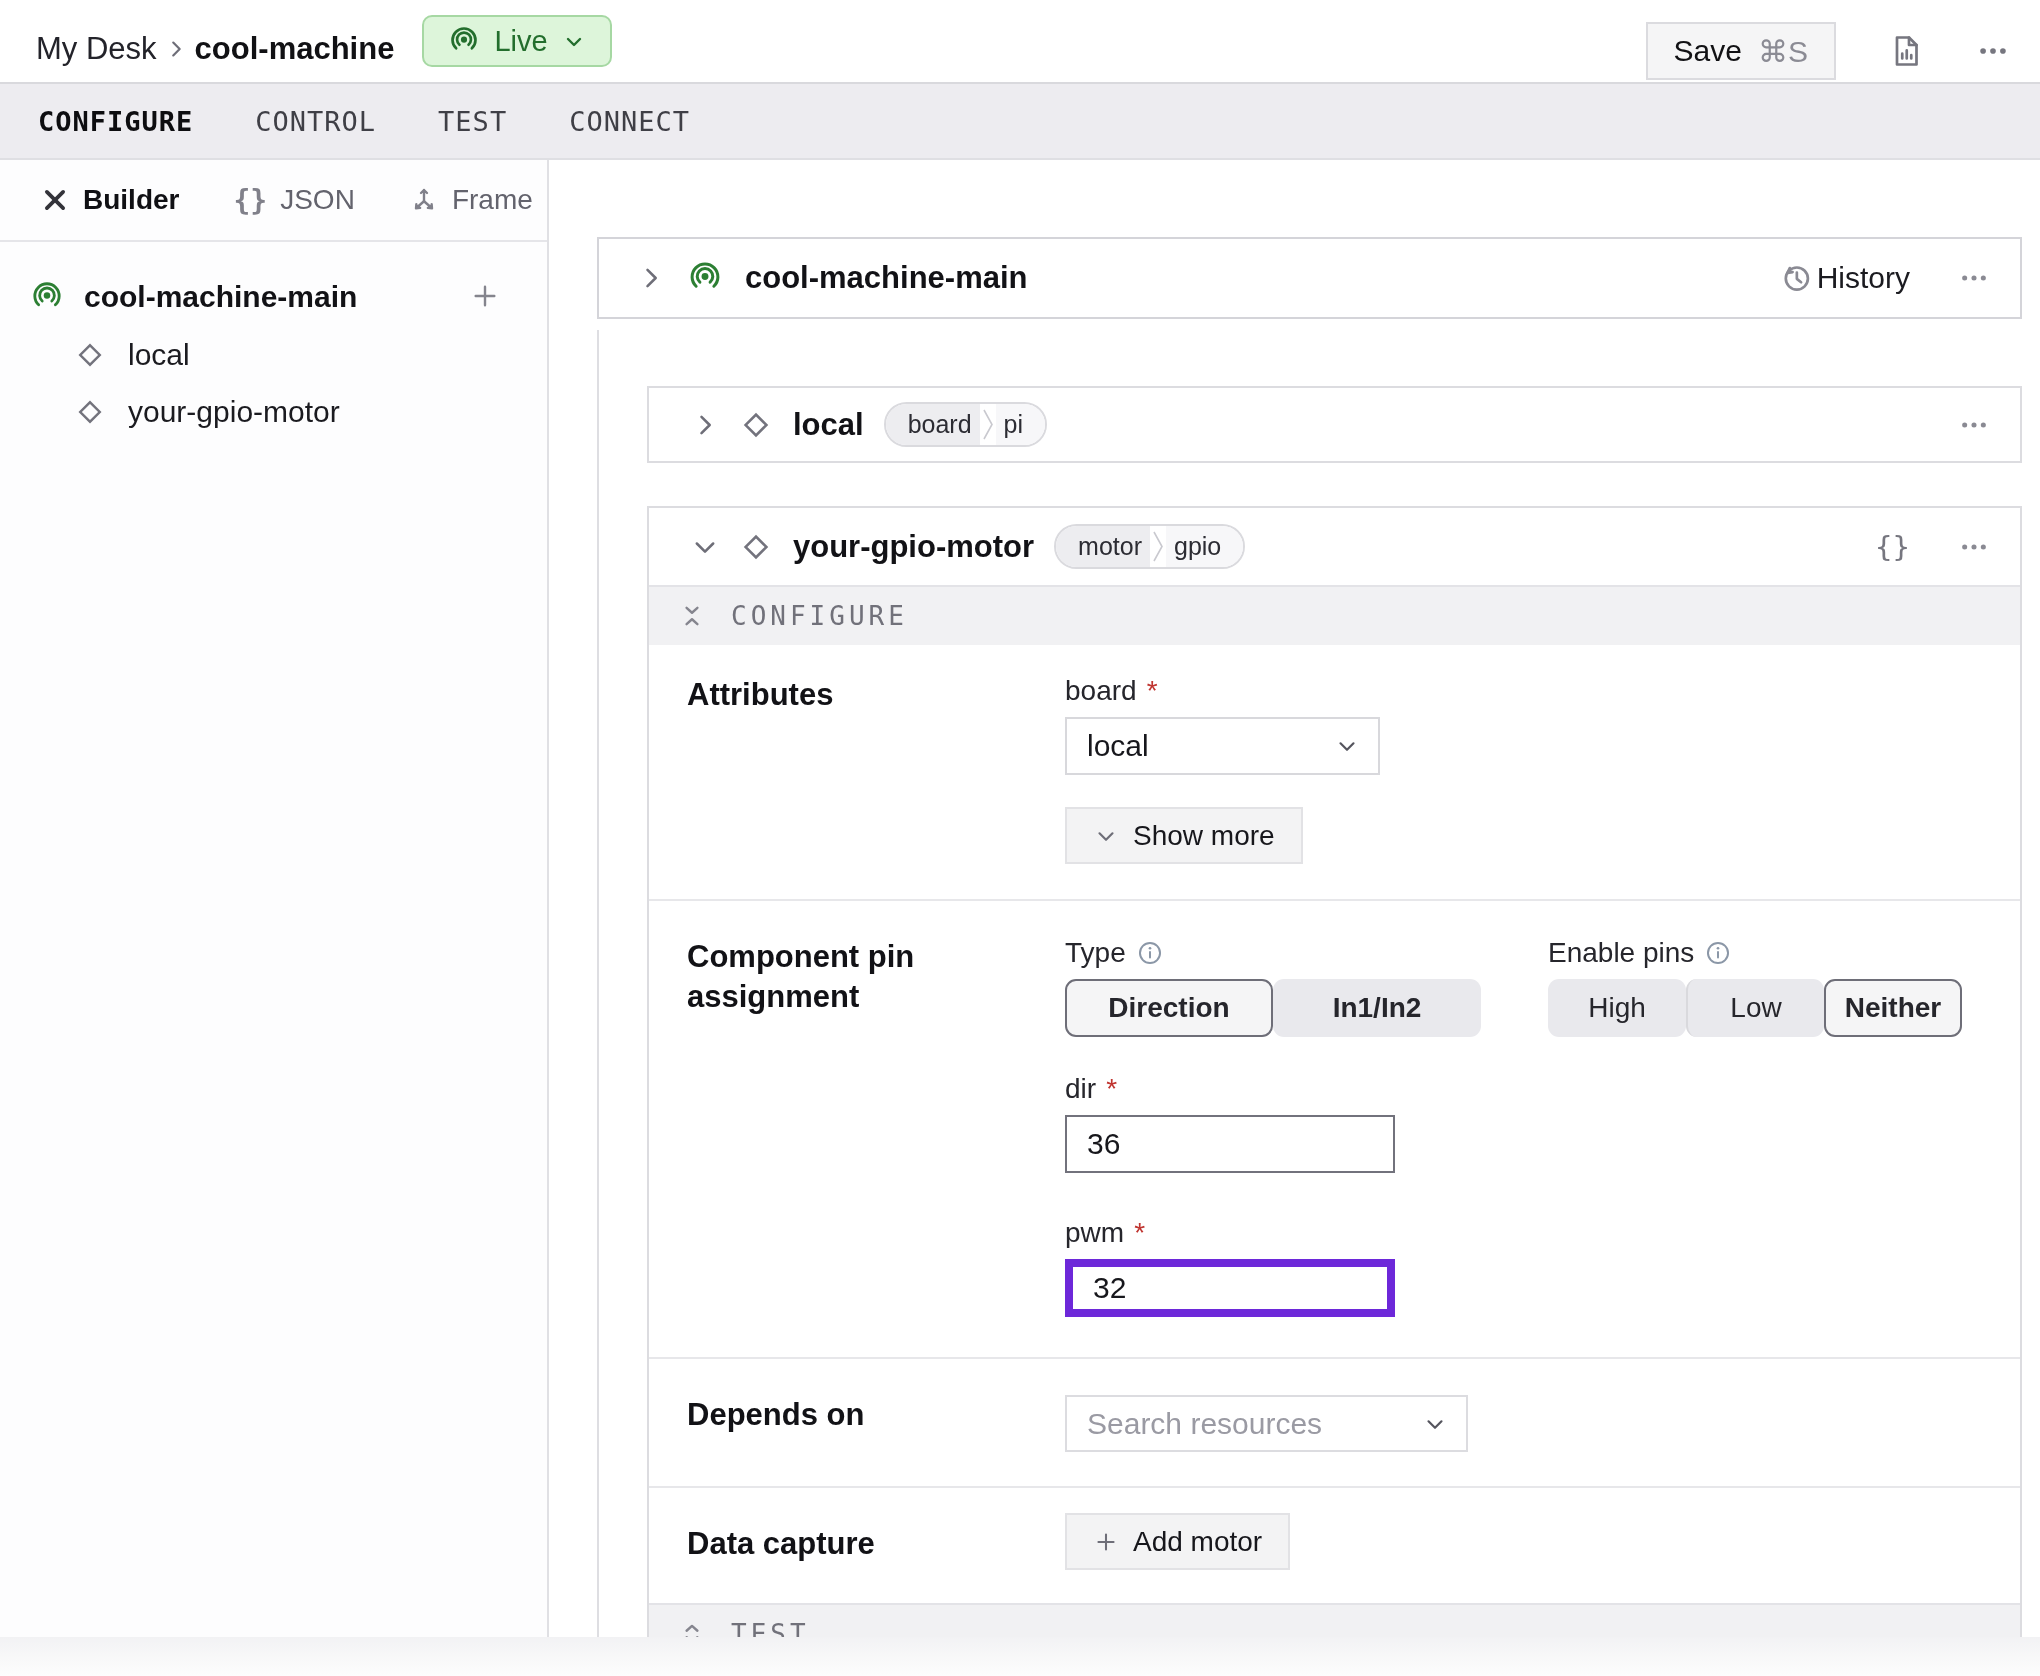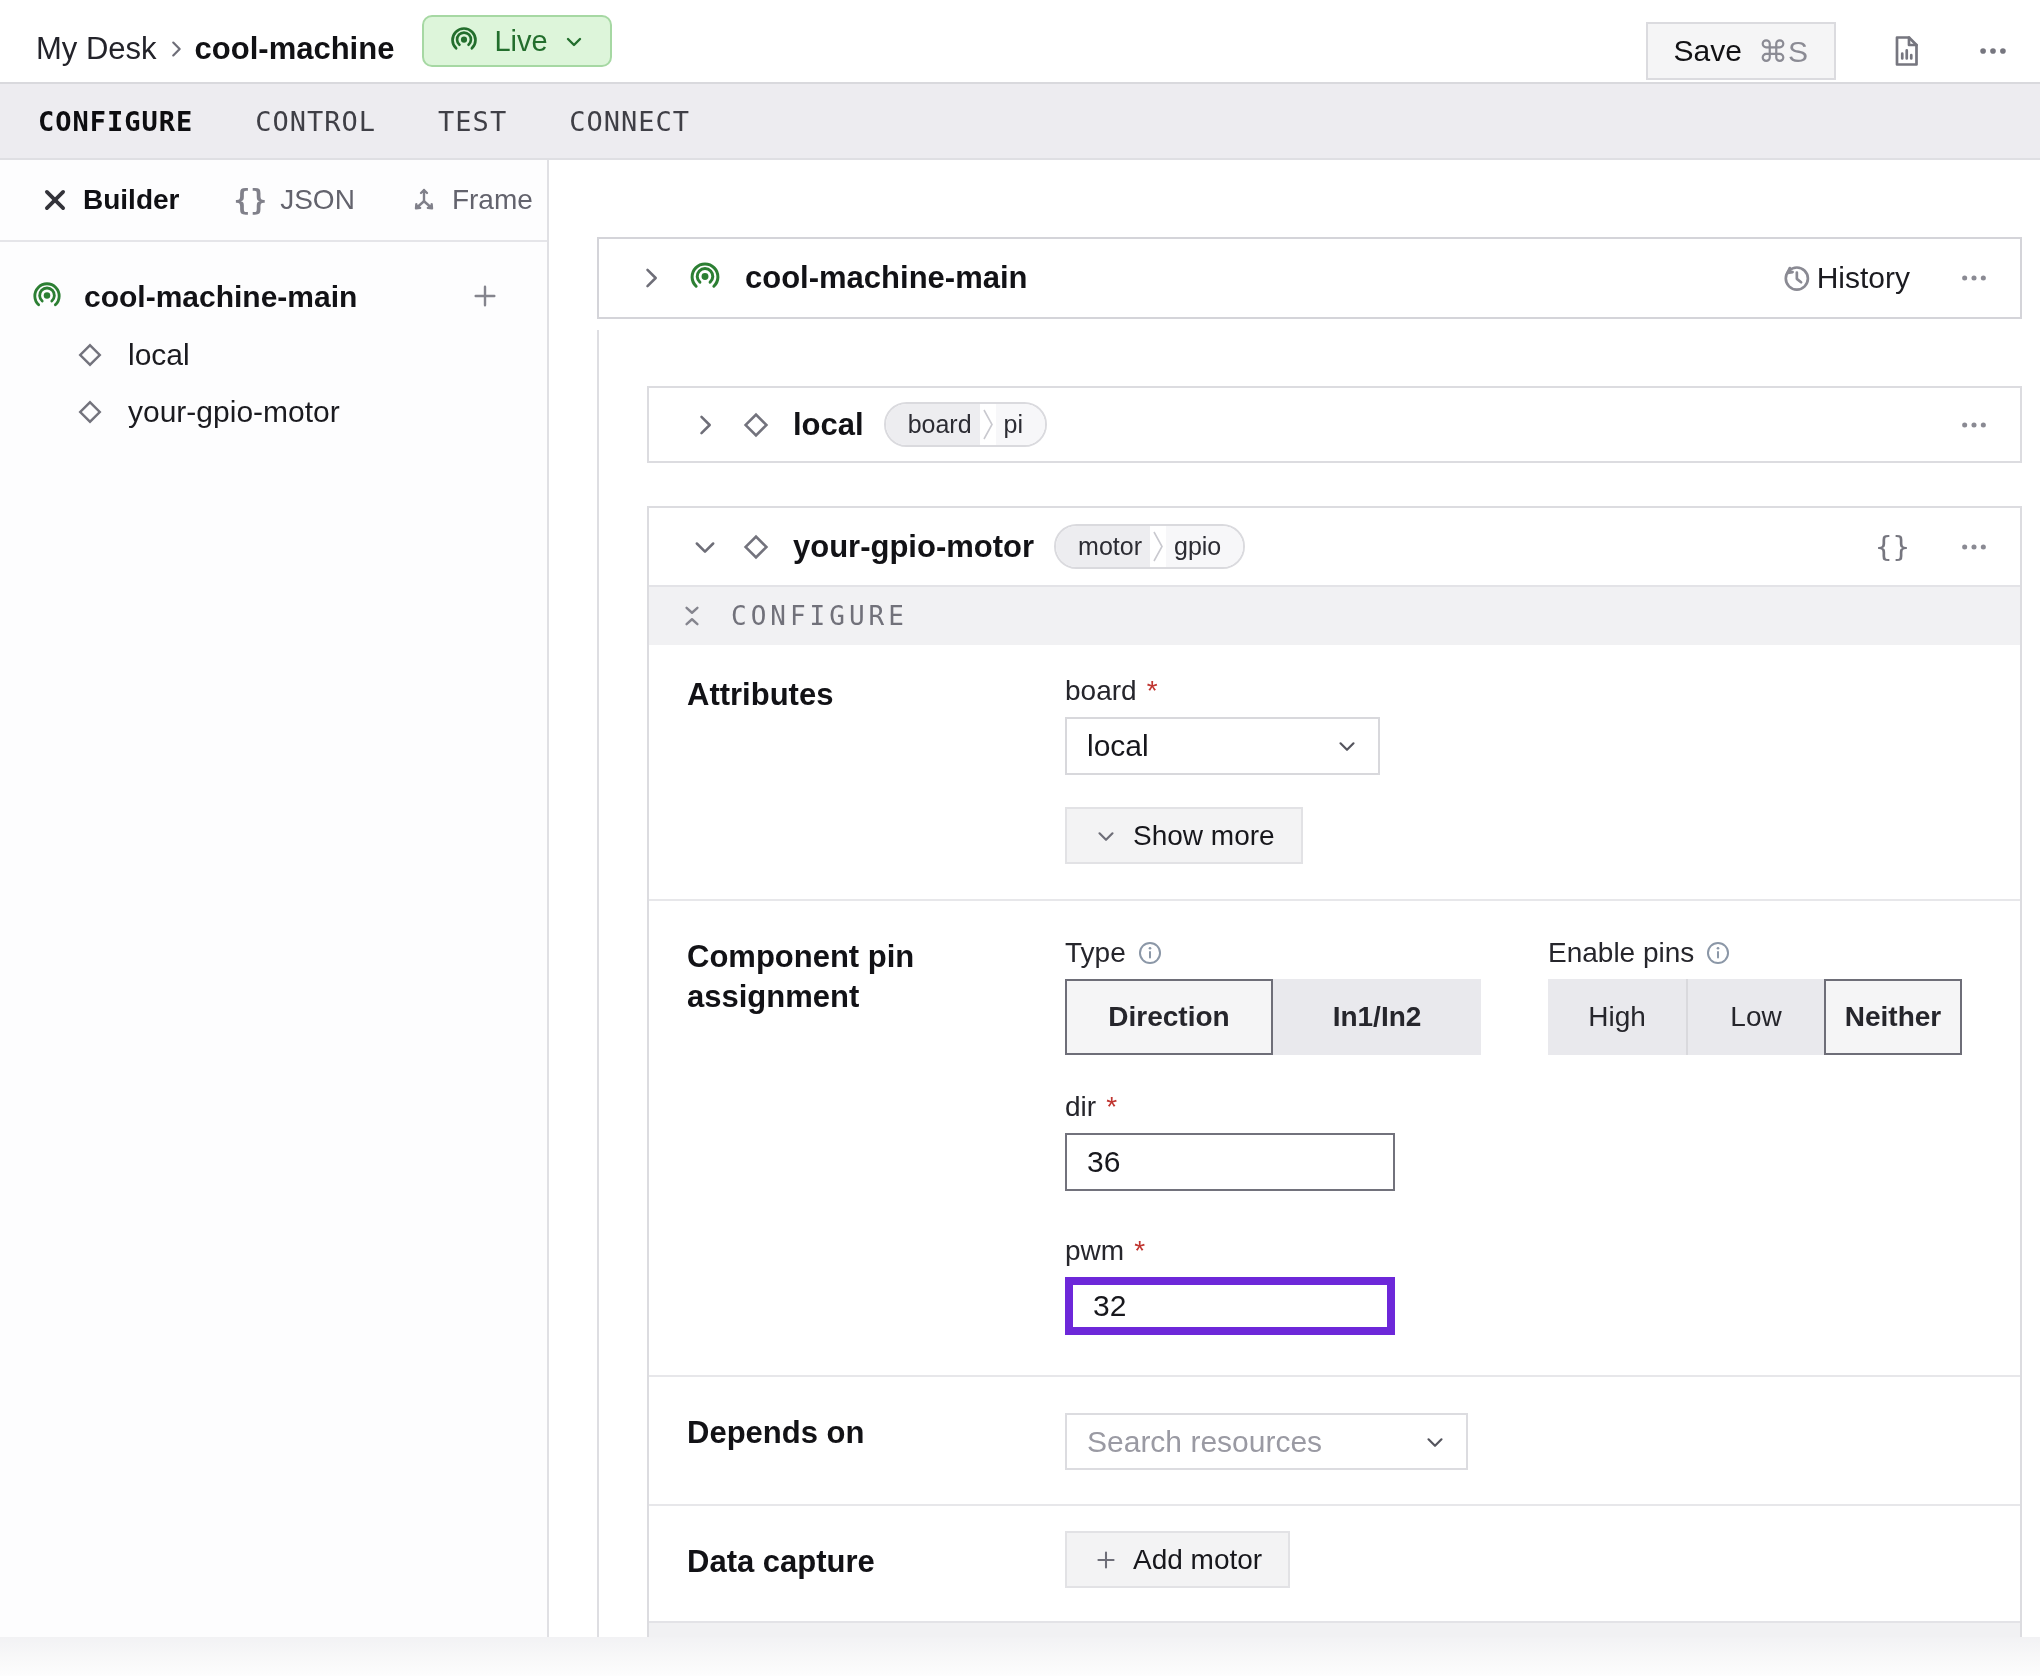--- a/index.html
+++ b/index.html
@@ -105,22 +105,22 @@
   .ghost-btn { height:57px; background:#f3f3f4; border:2px solid #e2e2e5; display:inline-flex;
     align-items:center; gap:14px; padding:0 26px; font-size:28px; color:#17171c; cursor:pointer; }
   .showmore { margin-top:32px; }
   .plus-glyph { color:#6e6e78; }
 
   .row-pin { padding:36px 0 40px 0; }
   .pin-cols { display:flex; }
   .pin-left { width:483px; }
   .info-icon { color:#8b97a7; }
   .seg { display:flex; }
-  .seg-btn { height:76px; display:flex; align-items:center; justify-content:center;
-    background:#e9e9ed; color:#26262c; font-size:28px; cursor:pointer; }
+  .seg-btn { height:58px; display:flex; align-items:center; justify-content:center;
+    background:#e9e9ed; color:#26262c; font-size:28px; cursor:pointer;border-radius:11px; }
   .seg-btn + .seg-btn { border-left:2px solid #d9d9dd; }
   .seg-btn.selected { background:#f5f5f6; border:2px solid #6e6e78; font-weight:700; }
   .seg-btn.selected + .seg-btn { border-left:none;font-weight:bold; }
   .seg-type .seg-btn { width:208px; }
   .seg-enable .seg-btn { width:138px; }
   .num-input { width:330px; height:58px; font-size:30px; color:#17171c; padding:0 20px;
     font-family:"Liberation Sans", sans-serif; background:#fff; outline:none; }
   .input-dir { border:2px solid #72727c; }
   .input-pwm { border:8px solid #6d28d9; }
   .gap36 { height:36px; } .gap44 { height:44px; }

